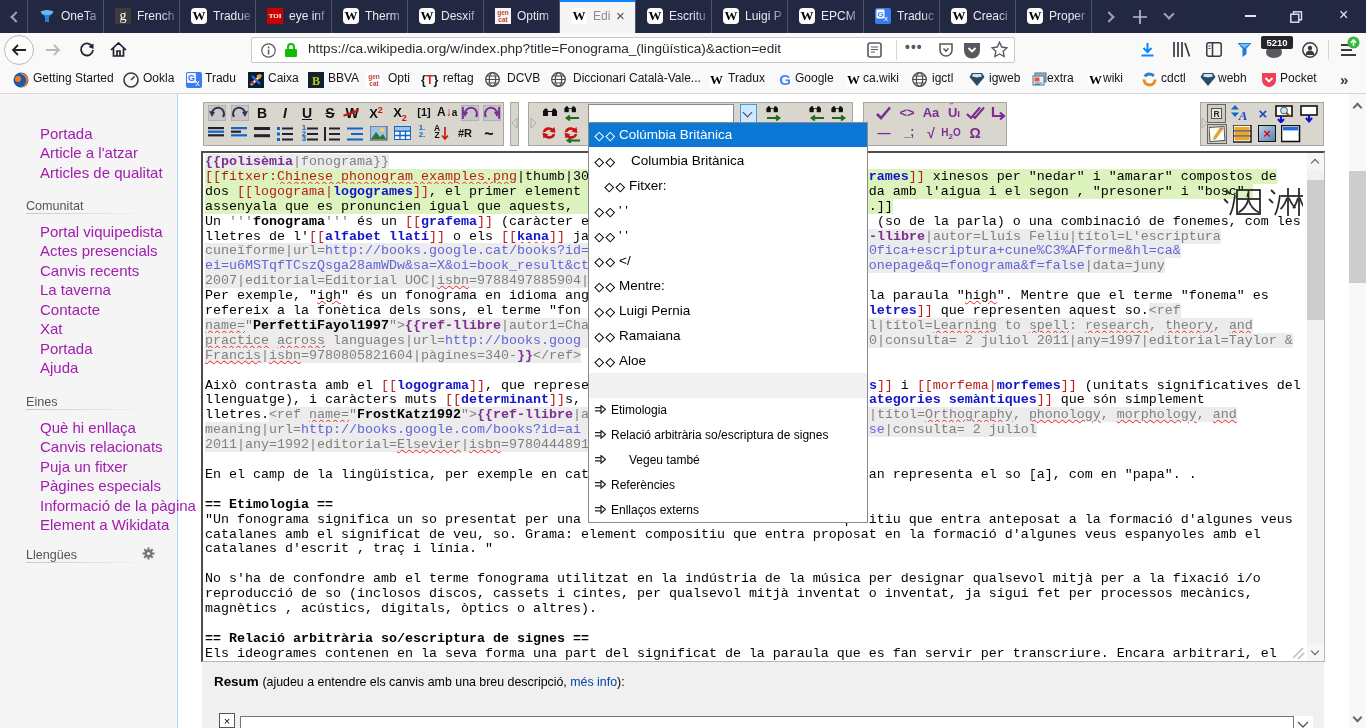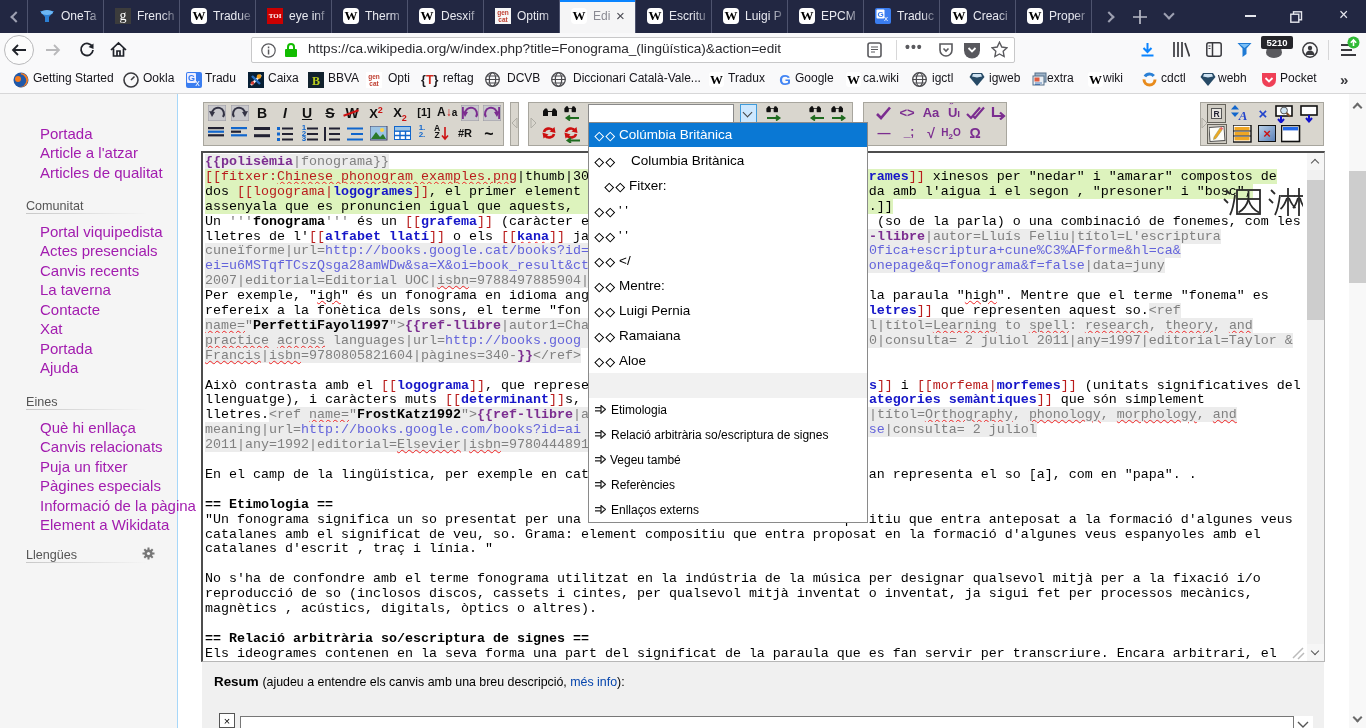--- a/index.html
+++ b/index.html
@@ -691,21 +691,21 @@
         <path d="M0 2.7 H6 M0 5.9 H6" stroke="#222" stroke-width="1.3"></path>
         <polygon points="6,0.5 10.5,4.3 6,8.2" fill="none" stroke="#222" stroke-width="1.2"></polygon>
       </svg><span style="margin-left:5px">Etimologia</span></div>
 <div class="ddi ddi2" style="top:300px;left:0;padding-left:6px;"><svg width="11" height="9" style="margin-right:0">
         <path d="M0 2.7 H6 M0 5.9 H6" stroke="#222" stroke-width="1.3"></path>
         <polygon points="6,0.5 10.5,4.3 6,8.2" fill="none" stroke="#222" stroke-width="1.2"></polygon>
       </svg><span style="margin-left:5px">Relació arbitrària so/escriptura de signes</span></div>
 <div class="ddi ddi2" style="top:325px;left:0;padding-left:6px;"><svg width="11" height="9" style="margin-right:0">
         <path d="M0 2.7 H6 M0 5.9 H6" stroke="#222" stroke-width="1.3"></path>
         <polygon points="6,0.5 10.5,4.3 6,8.2" fill="none" stroke="#222" stroke-width="1.2"></polygon>
-      </svg><span style="margin-left:4px">Vegeu també</span></div>
+      </svg><span style="margin-left:23px">Vegeu també</span></div>
 <div class="ddi ddi2" style="top:350px;left:0;padding-left:6px;"><svg width="11" height="9" style="margin-right:0">
         <path d="M0 2.7 H6 M0 5.9 H6" stroke="#222" stroke-width="1.3"></path>
         <polygon points="6,0.5 10.5,4.3 6,8.2" fill="none" stroke="#222" stroke-width="1.2"></polygon>
       </svg><span style="margin-left:5px">Referències</span></div>
 <div class="ddi ddi2" style="top:375px;left:0;padding-left:6px;"><svg width="11" height="9" style="margin-right:0">
         <path d="M0 2.7 H6 M0 5.9 H6" stroke="#222" stroke-width="1.3"></path>
         <polygon points="6,0.5 10.5,4.3 6,8.2" fill="none" stroke="#222" stroke-width="1.2"></polygon>
       </svg><span style="margin-left:5px">Enllaços externs</span></div>
 </div>
 <div class="abs" id="resum"></div>

